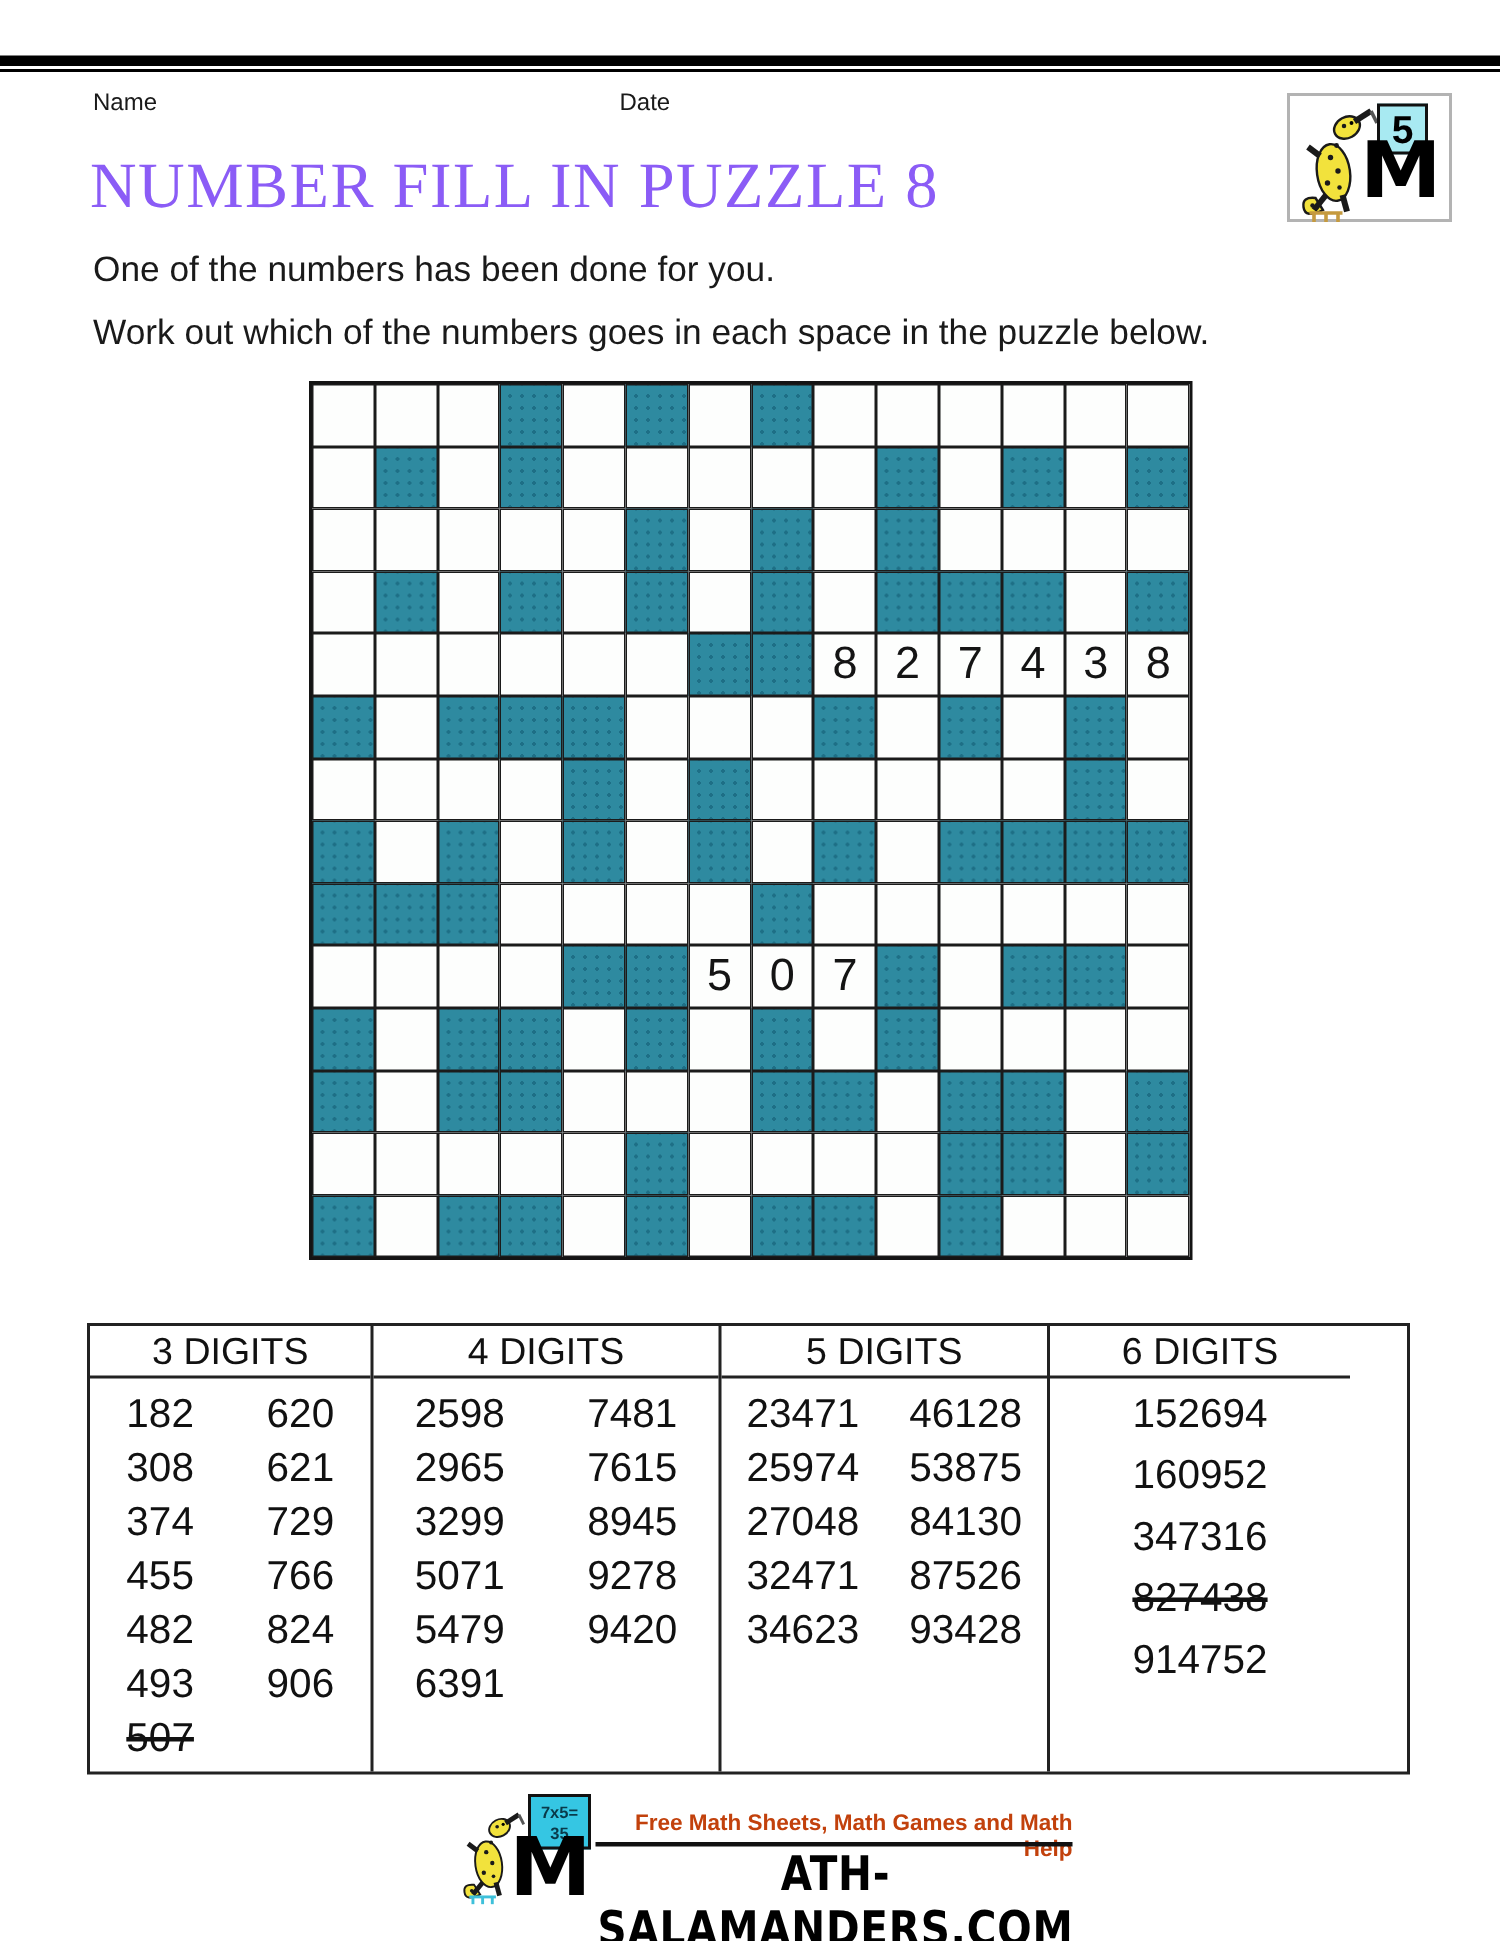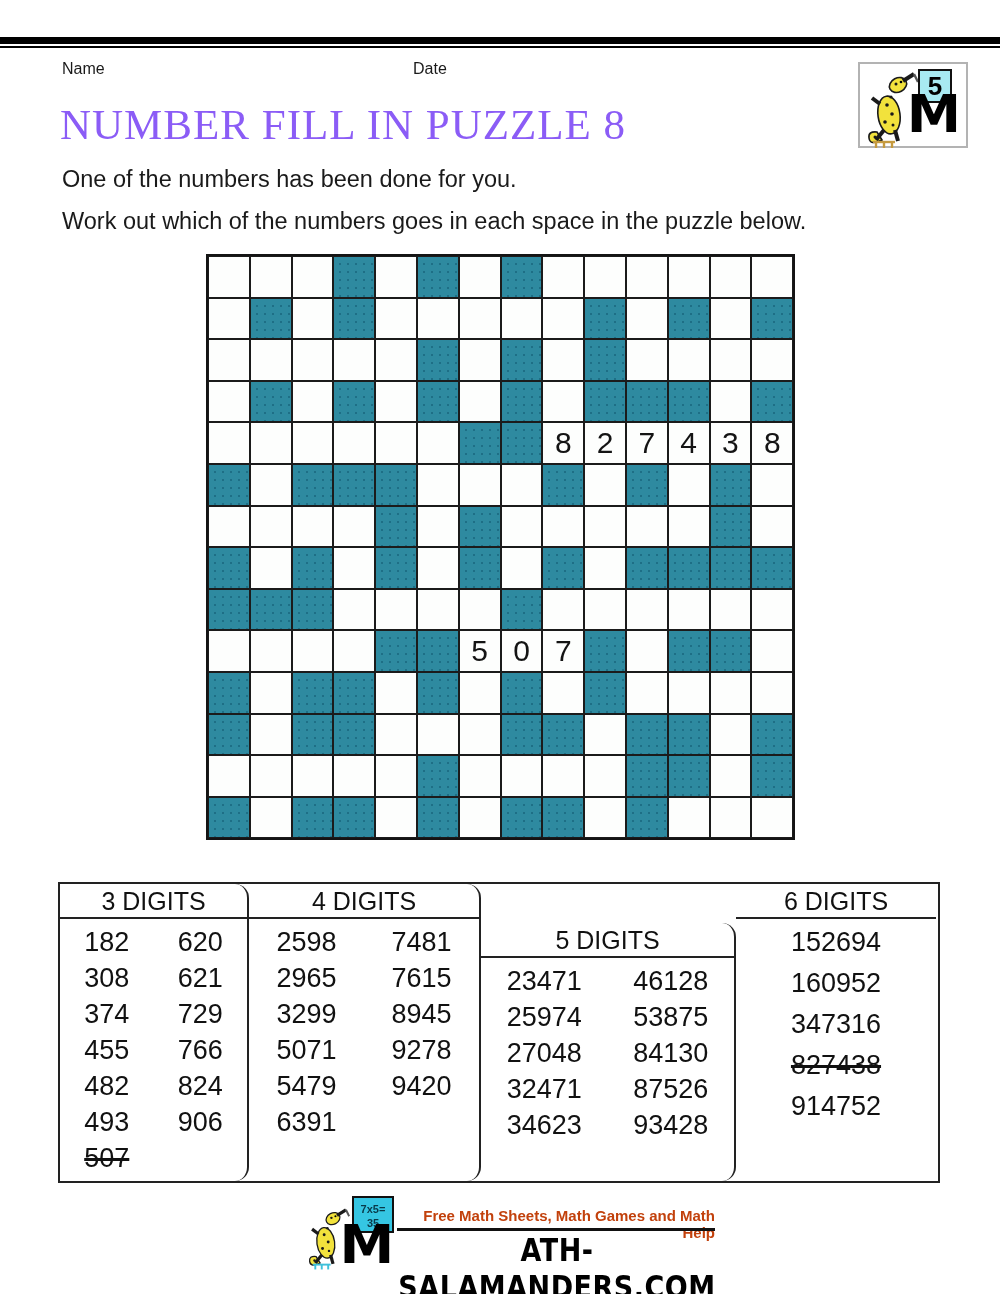--- a/index.html
+++ b/index.html
@@ -32,23 +32,23 @@
                  border:2px solid #141414; background:#fff; }
   .cell { border:1px solid #1b1b1b; display:flex; align-items:center; justify-content:center;
           font-size:30px; color:#141414; }
   .cell.white { background:#fdfefd; }
   .cell.teal  { background-color:var(--teal);
                 background-image:radial-gradient(var(--teal-dot) 1.1px, rgba(0,0,0,0) 1.4px);
                 background-size:8px 8px; background-position:2px 3px; }
 
   .number-table { position:absolute; left:58px; top:882px; width:882px; height:301px;
                   display:flex; border:2px solid #222; }
-  .nt-col { border-right:2px solid #222; display:flex; flex-direction:column;border-radius:14px; }
+  .nt-col { border-right:2px solid #222; display:flex; flex-direction:column; }
   .nt-col:last-child { border-right:none; }
-  .nt-col-0 { width:189px; } .nt-col-1 { width:232px; } .nt-col-2 { width:255px;margin-top:39px; } .nt-col-3 { width:200px; }
+  .nt-col-0 { width:189px; } .nt-col-1 { width:232px; } .nt-col-2 { width:219px; } .nt-col-3 { width:200px; }
   .nt-header { height:35px; border-bottom:2px solid #222; text-align:center;
                font-size:25px; line-height:34px; color:#111; letter-spacing:0px;
                transform-origin:center; }
   .nt-body { padding-top:8px; }
   .nt-row { display:flex; }
   .nt-col-0 .nt-row { height:36px; } .nt-col-1 .nt-row { height:36px; }
   .nt-col-2 .nt-row { height:36px; } .nt-col-3 .nt-row { height:41px; }
   .nt-cell { flex:1; text-align:center; font-size:27px; color:#111; }
   .nt-cell.struck { text-decoration:line-through; text-decoration-thickness:2.5px; }
 

